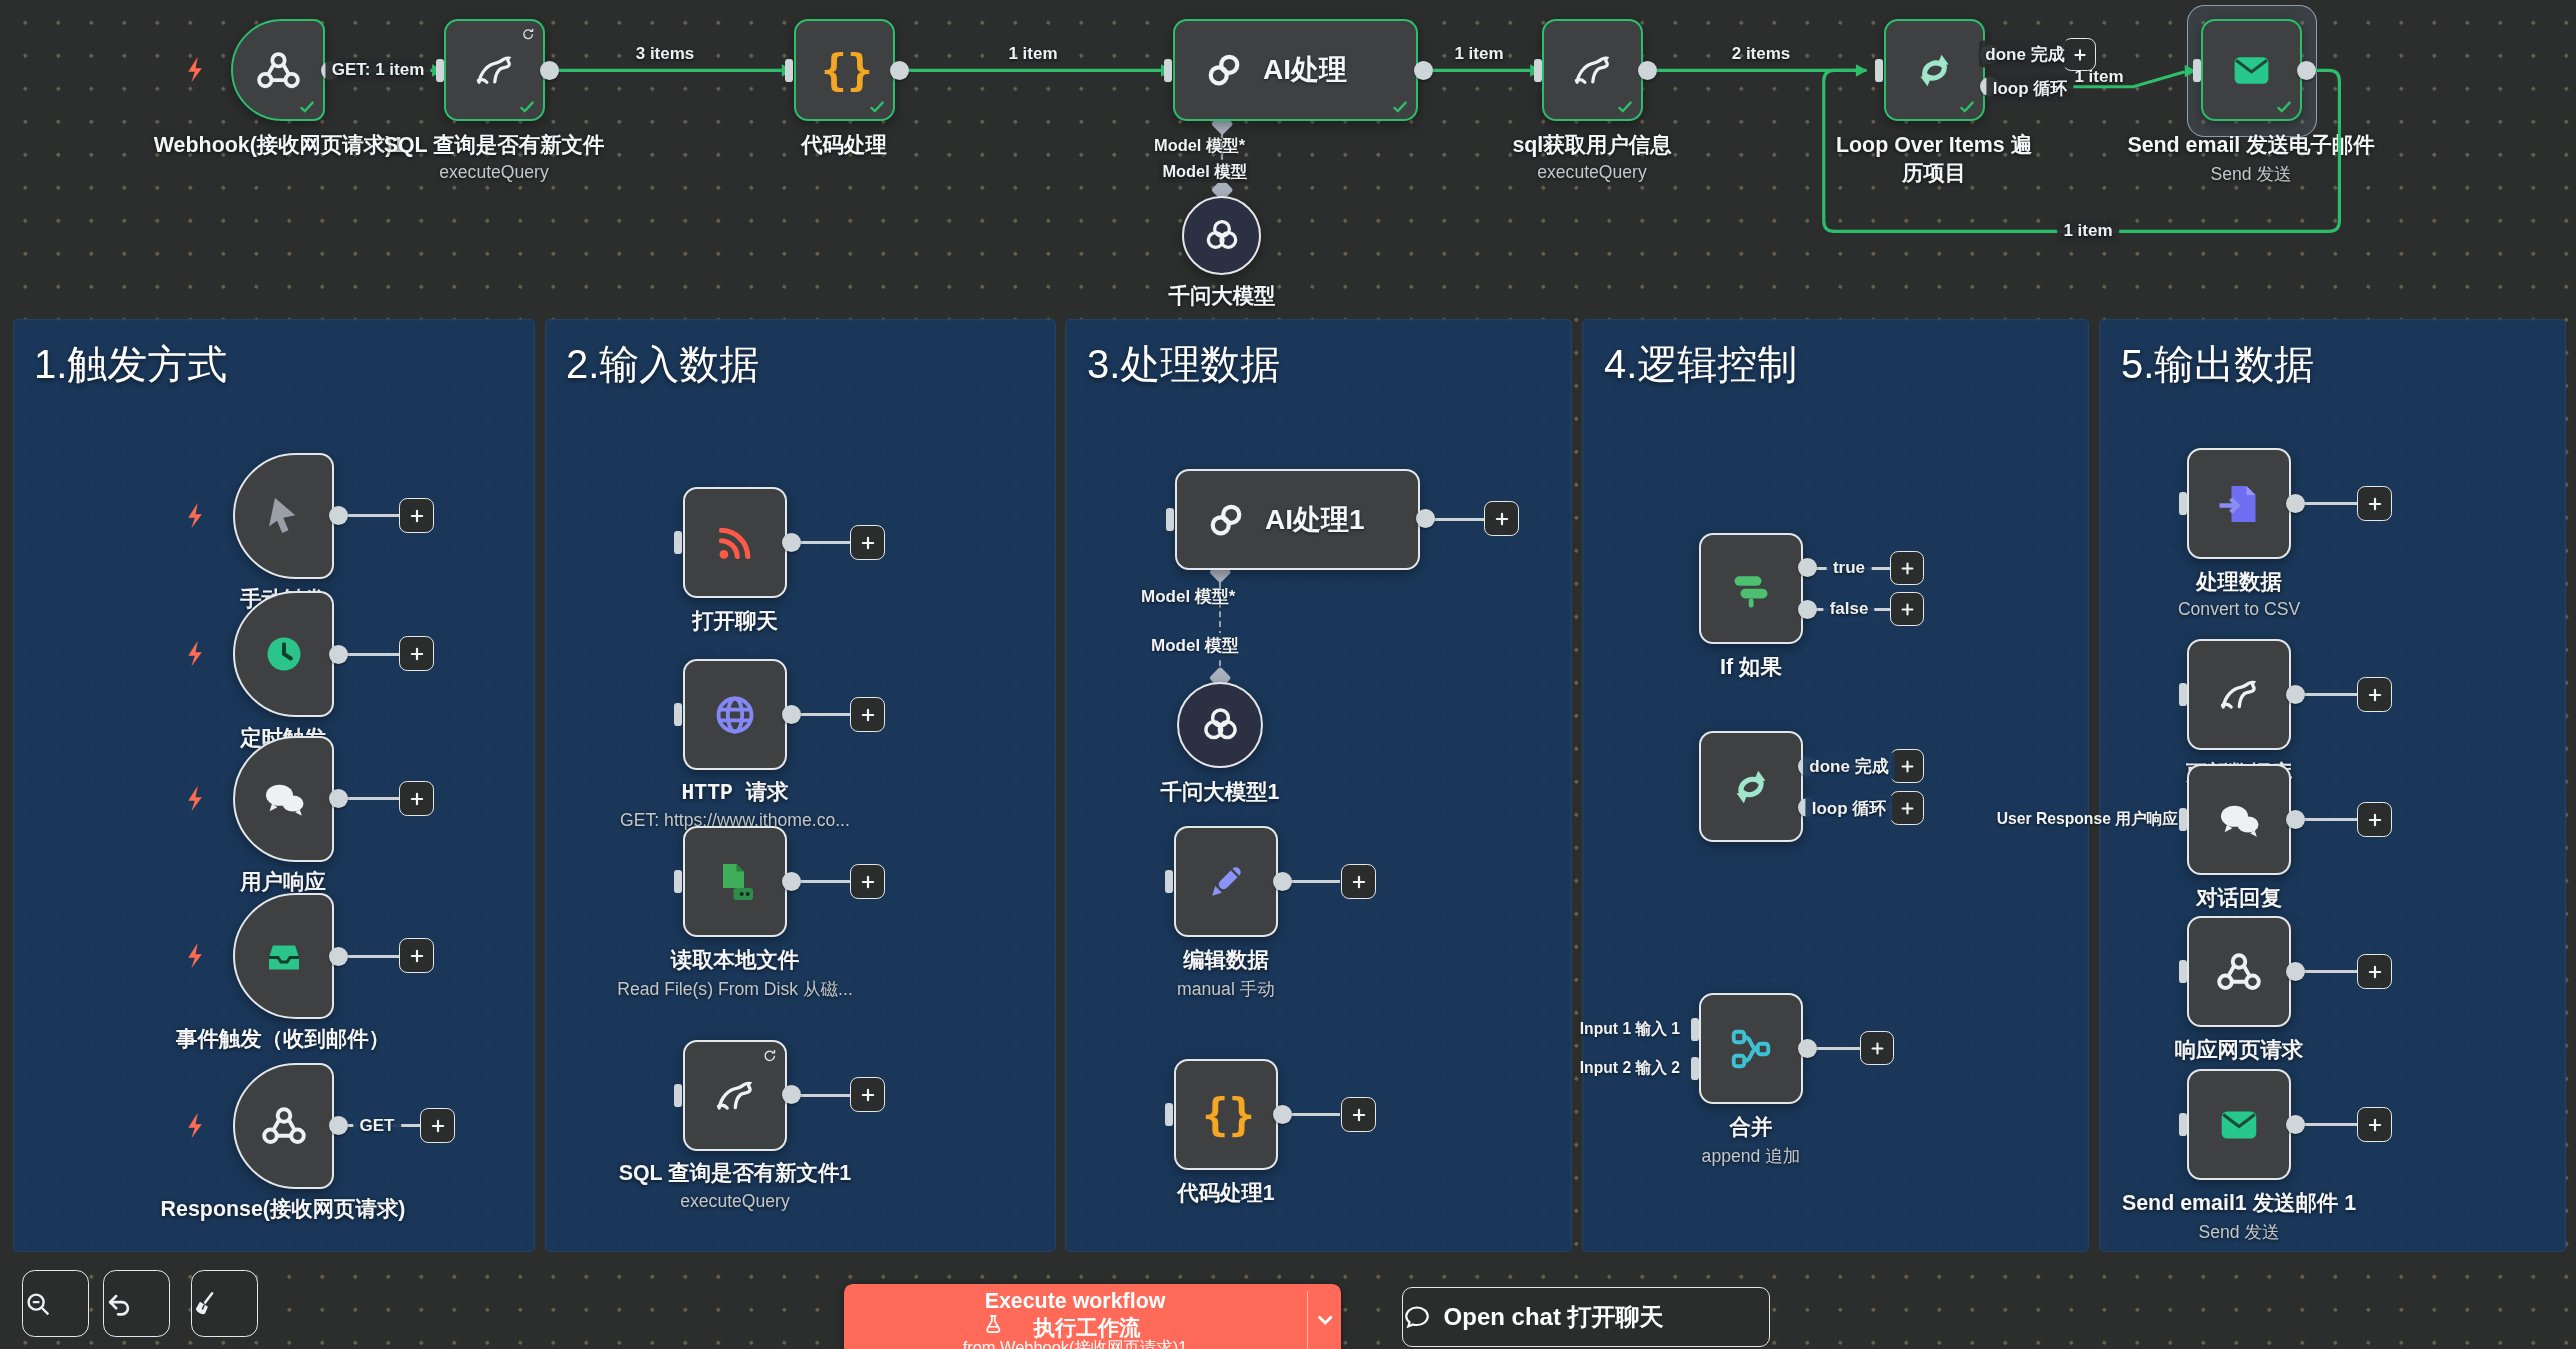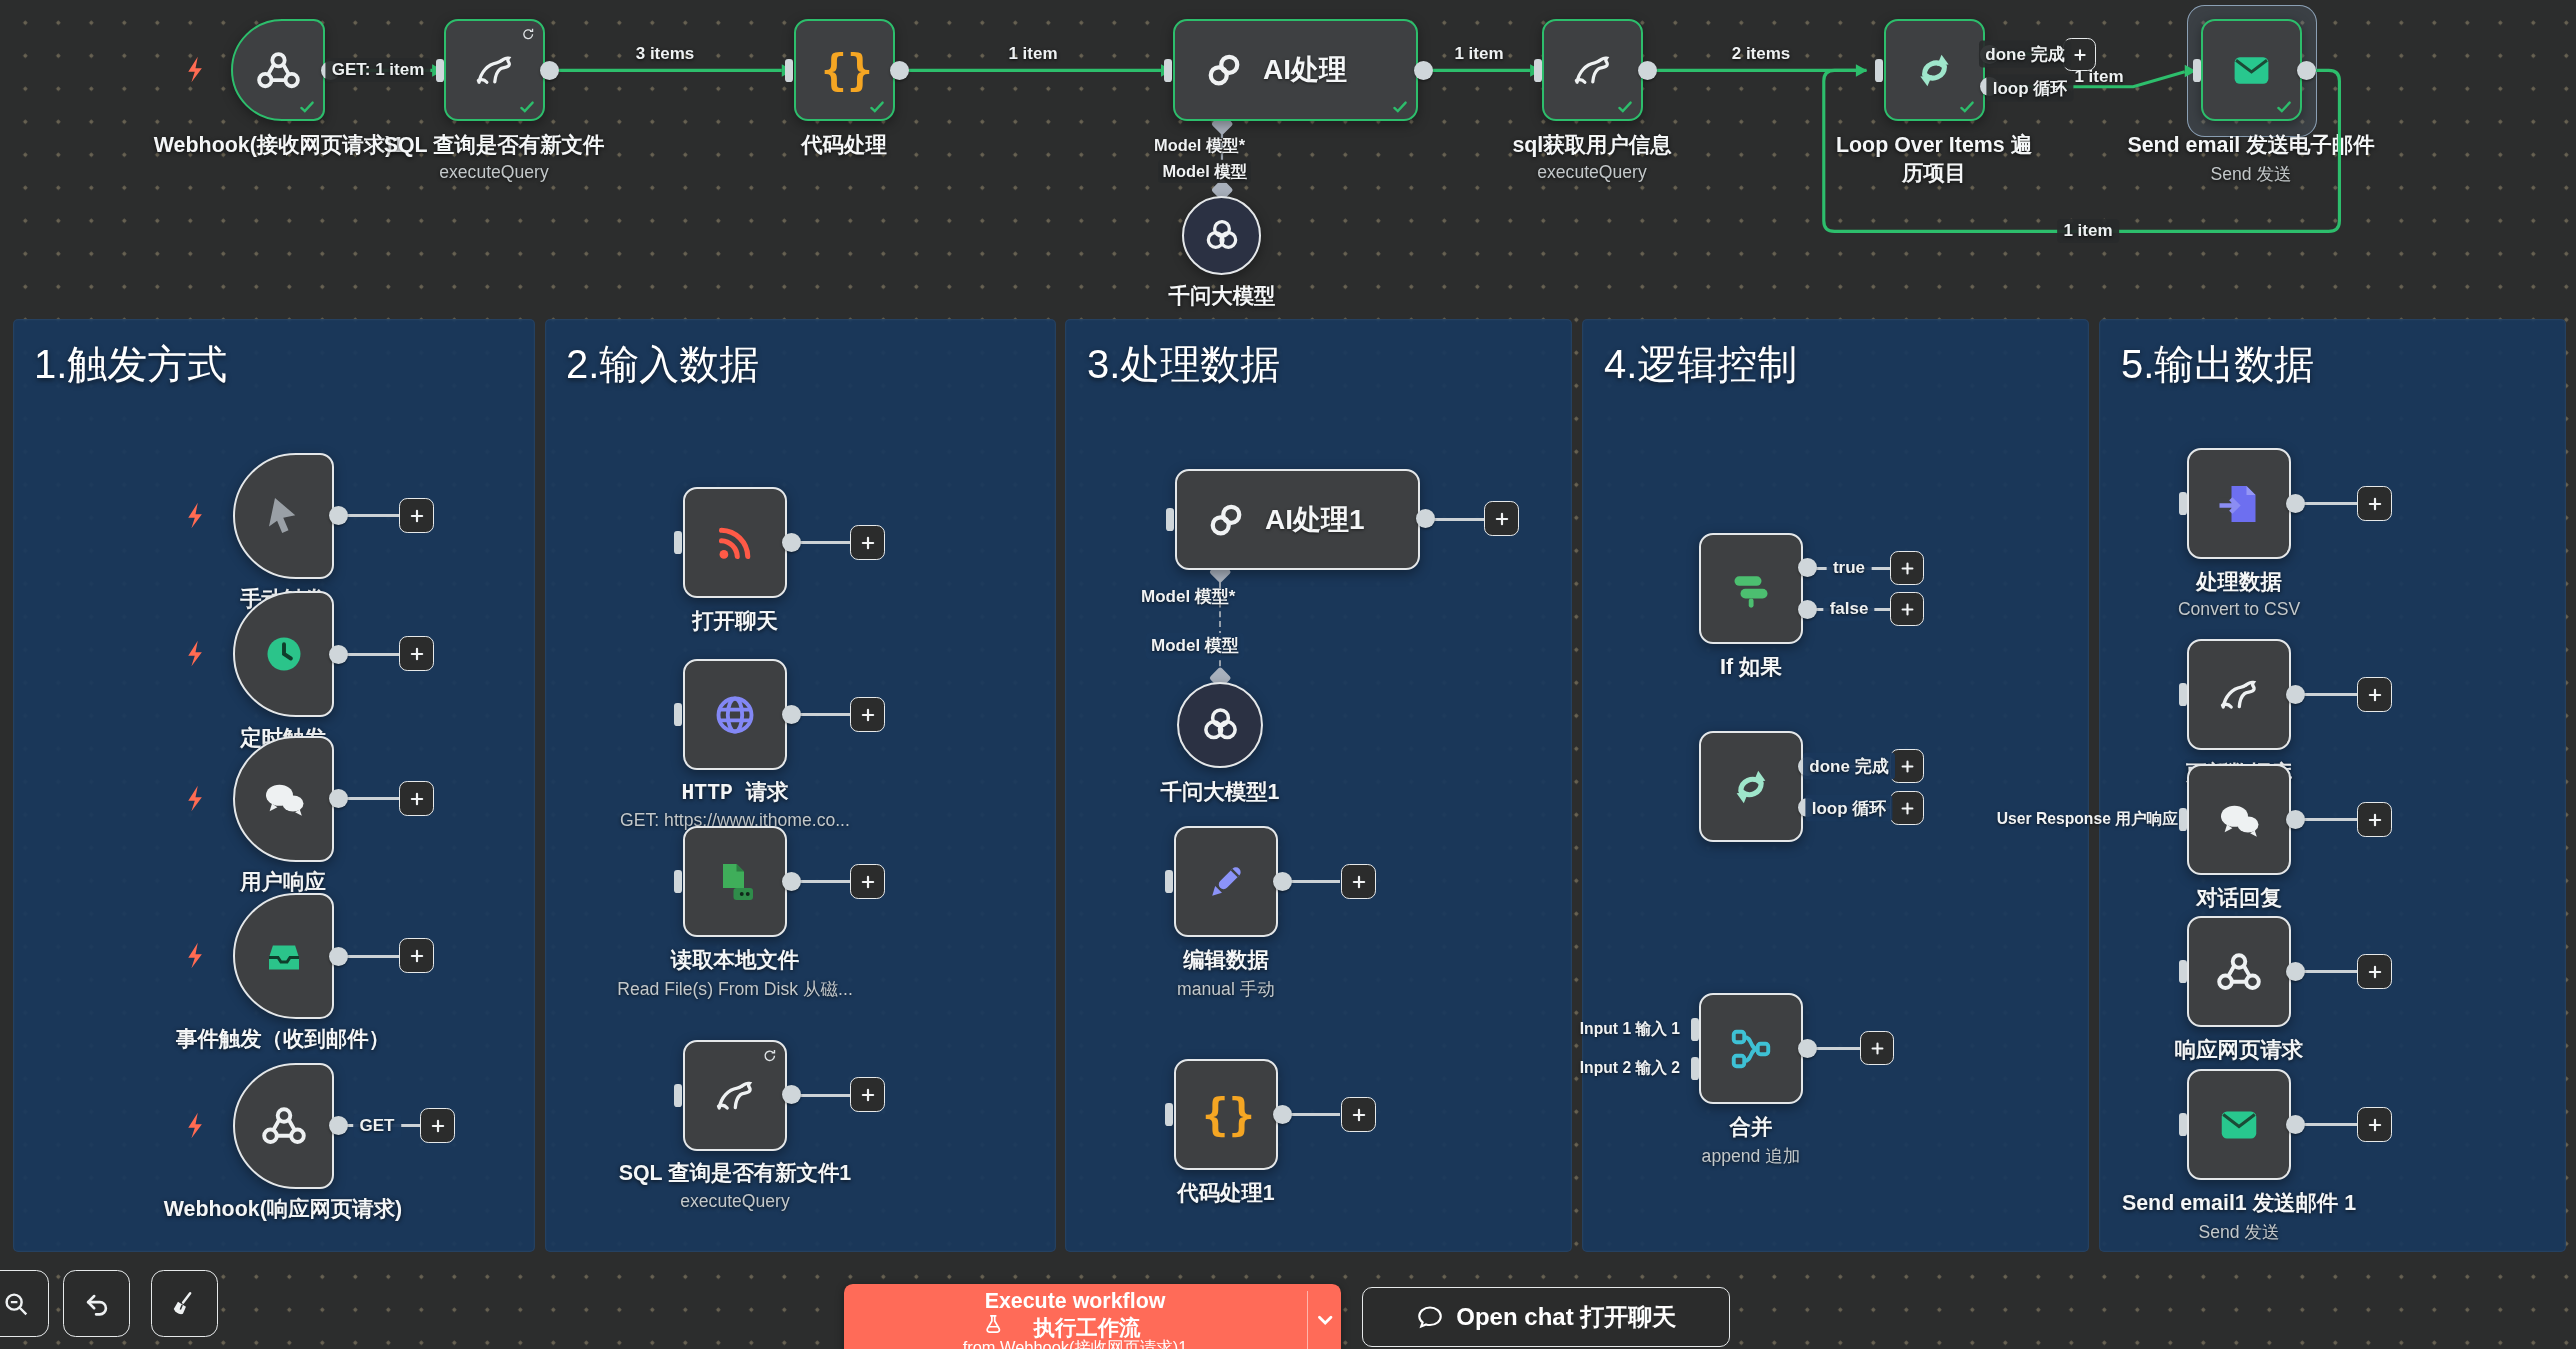--- a/index.html
+++ b/index.html
@@ -38,21 +38,21 @@
   .elabel.bg{background:rgba(40,42,43,.92);padding:1.9px 6.3px;border-radius:3.8px;}
   .elabel.bgp{background:rgba(26,56,92,.95);padding:1.9px 6.3px;border-radius:3.8px;}
   .portlabel{position:absolute;font-size:15.7px;font-weight:bold;color:#f0f2f3;white-space:nowrap;
     text-shadow:0 1.3px 3.1px rgba(0,0,0,.7);z-index:6;}
   .diamond{position:absolute;width:16.4px;height:16.4px;background:#a9b1bd;transform:rotate(45deg);
     border-radius:2.5px;z-index:4;}
   .dashv{position:absolute;width:0;border-left:2.2px dashed #98a1ac;}
   .selbox{position:absolute;border:1.9px solid rgba(160,185,210,.8);background:rgba(125,155,185,.18);
     border-radius:17.6px;}
   .footbtn{position:absolute;box-sizing:border-box;background:#2b2c2c;border:1.9px solid #e6e9ea;
-    border-radius:12.6px;display:flex;align-items:center;justify-content:center;}
+    border-radius:12.6px;display:flex;align-items:center;margin-left:40px;}
   .ftext{position:absolute;color:#fff;white-space:nowrap;transform:translateX(-50%);}
   svg.edges{position:absolute;left:0;top:0;z-index:1;}
   .node,.plus,.dot,.tab{z-index:5;}
   .panel{z-index:0;}
 </style>
 </head>
 <body>
 
 <div id="stage">
     <div class="panel" style="position: absolute; left: 12.6px; top: 319px; width: 522px; height: 933px;"></div>
@@ -178,21 +178,21 @@
     <div class="dot" style="position: absolute; left: 329px; top: 1116px; width: 19px; height: 19px;"></div>
     <div class="cline" style="position: absolute; left: 342px; top: 1124px; width: 78px; height: 2.5px;"></div>
     <div class="plus" style="position: absolute; left: 420px; top: 1108px; width: 35px; height: 35px;">
       <div class="ic" style="width: 22px; height: 22px;">
         <svg viewBox="0 0 32 32">
           <path d="M16 8.5v15M8.5 16h15" stroke="#f2f4f5" stroke-width="3.2" stroke-linecap="round"></path>
         </svg>
       </div>
     </div>
     <div class="elabel bgp" style="position: absolute; left: 377px; top: 1126px;">GET</div>
-    <div class="nlabel" style="position: absolute; left: 283px; top: 1196px; width: 390px; text-align: center;">Webhook(响应网页请求)</div>
+    <div class="nlabel" style="position: absolute; left: 283px; top: 1196px; width: 390px; text-align: center;">Response(接收网页请求)</div>
     <div class="node" style="position: absolute; left: 683px; top: 487px; width: 104px; height: 111px;">
       <div class="ic" style="width: 48px; height: 48px;">
         <svg viewBox="0 0 32 32">
           <g fill="none" stroke="#ff5a47" stroke-width="3.4" stroke-linecap="round">
             <path d="M7 14.5A11 11 0 0 1 17.5 25"></path>
             <path d="M7 7.5A18 18 0 0 1 24.5 25"></path>
           </g>
           <circle cx="8.6" cy="23.6" r="2.9" fill="#ff5a47"></circle>
         </svg>
       </div>

